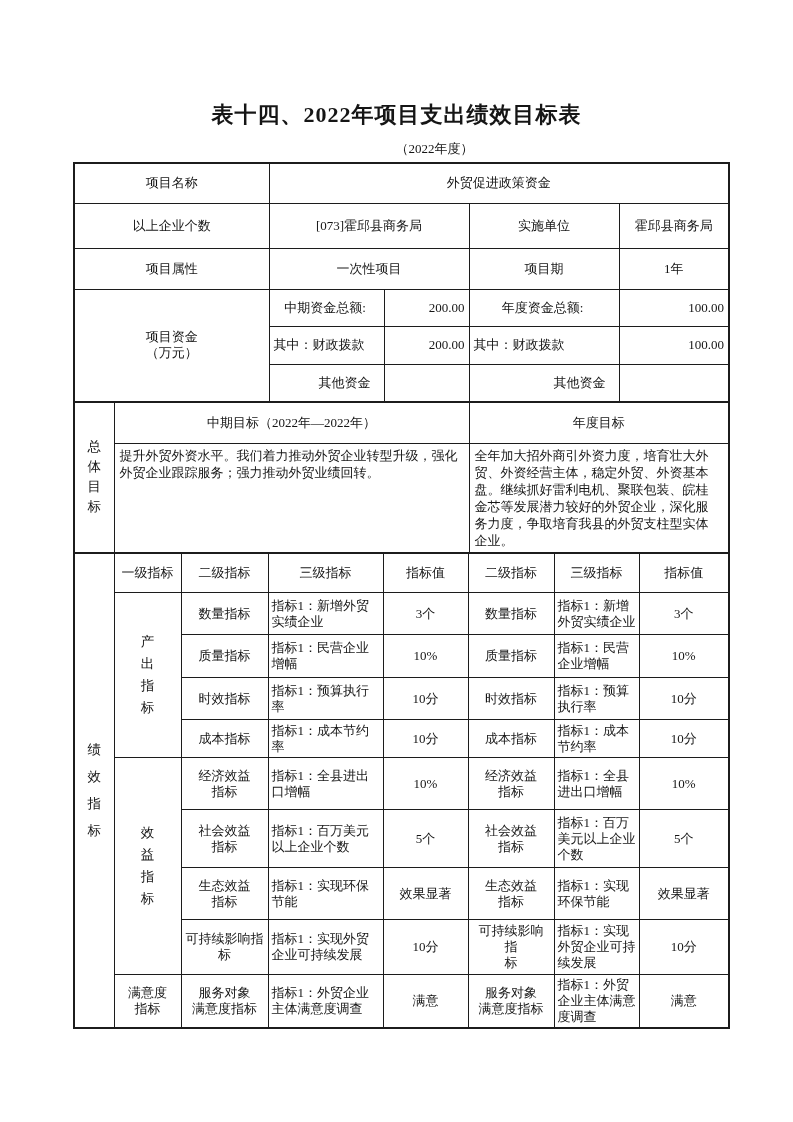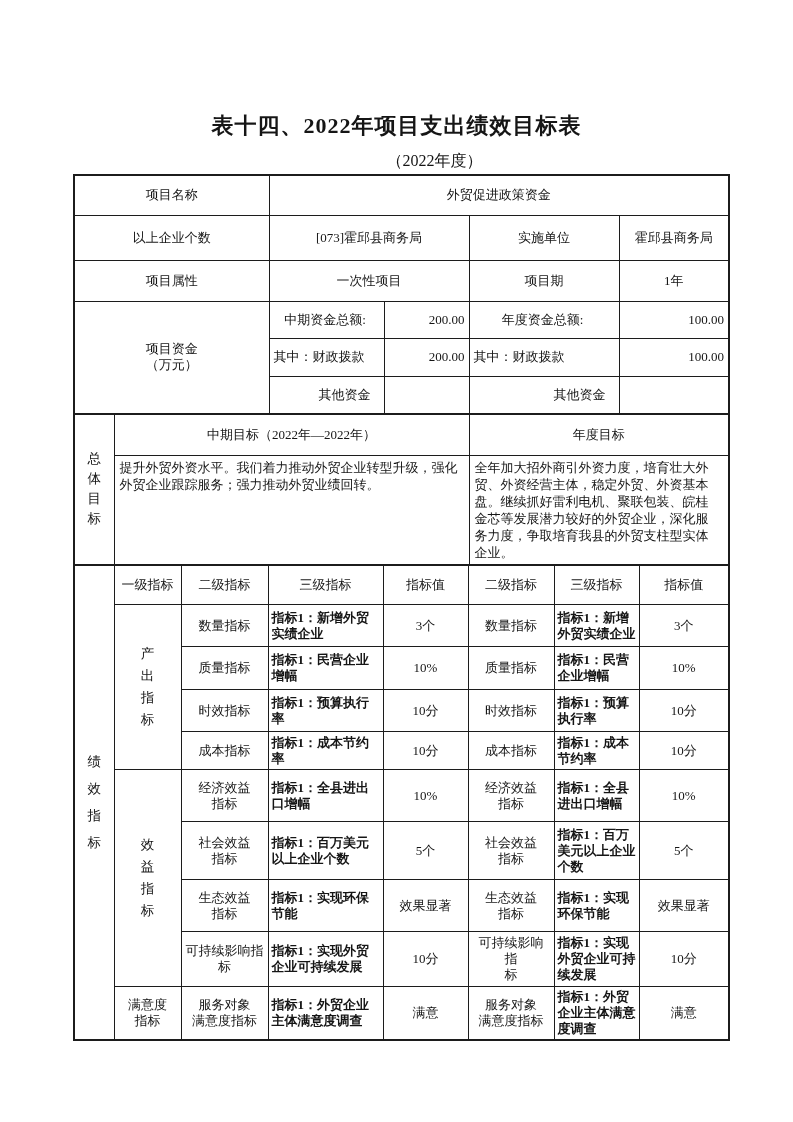--- a/index.html
+++ b/index.html
@@ -6,33 +6,33 @@
   .page {
     position: relative;
     width: 793px;
     height: 1122px;
     background: #ffffff;
     color: #151515;
     font-family: "Liberation Serif", "DejaVu Serif", serif;
     overflow: hidden;
   }
   .title {
-    margin: 11px;
+    margin: 0;
     padding-top: 100px;
     text-align: center;
     font-size: 22px;
     line-height: 30px;
     font-weight: bold;
     letter-spacing: 1px;
   }
   .subtitle {
     margin-top: 10px;
     text-align: center;
     padding-left: 76px;
-    font-size: 16px;
+    font-size: 13px;
     line-height: 18px;
   }
   .tables { margin: 4px 0 0 73px; width: 655px; }
   table {
     border-collapse: collapse;
     table-layout: fixed;
     width: 655px;
     border: 2px solid #1c1c1c;
   }
   .t2, .t3 { margin-top: -2px; }
@@ -63,21 +63,21 @@
   }
   
   .vlabel { font-size: 13.5px; line-height: 20px; padding: 0; }
   .vlabel-perf { line-height: 27px; }
   .vlabel-grp  { line-height: 22px; }
   
   .rh  { height: 40px; }
   .ri1 { height: 42px; } .ri2 { height: 43px; } .ri3 { height: 42px; padding-left: 34px; } .ri4 { height: 38px; }
   .ri5 { height: 52px; } .ri6 { height: 58px; } .ri7 { height: 52px; margin-left: 41px; } .ri8 { height: 55px; }
   .ri9 { height: 52px; }
-  .l3cell { text-align: left; padding: 2px 3px; font-weight: bold; }
+  .l3cell { text-align: left; padding: 2px 3px; }
 </style>
 </head>
 <body>
 
 <div class="page">
   <h1 class="title">表十四、2022年项目支出绩效目标表</h1>
   <div class="subtitle">（2022年度）</div>
 
   <div class="tables">
 

